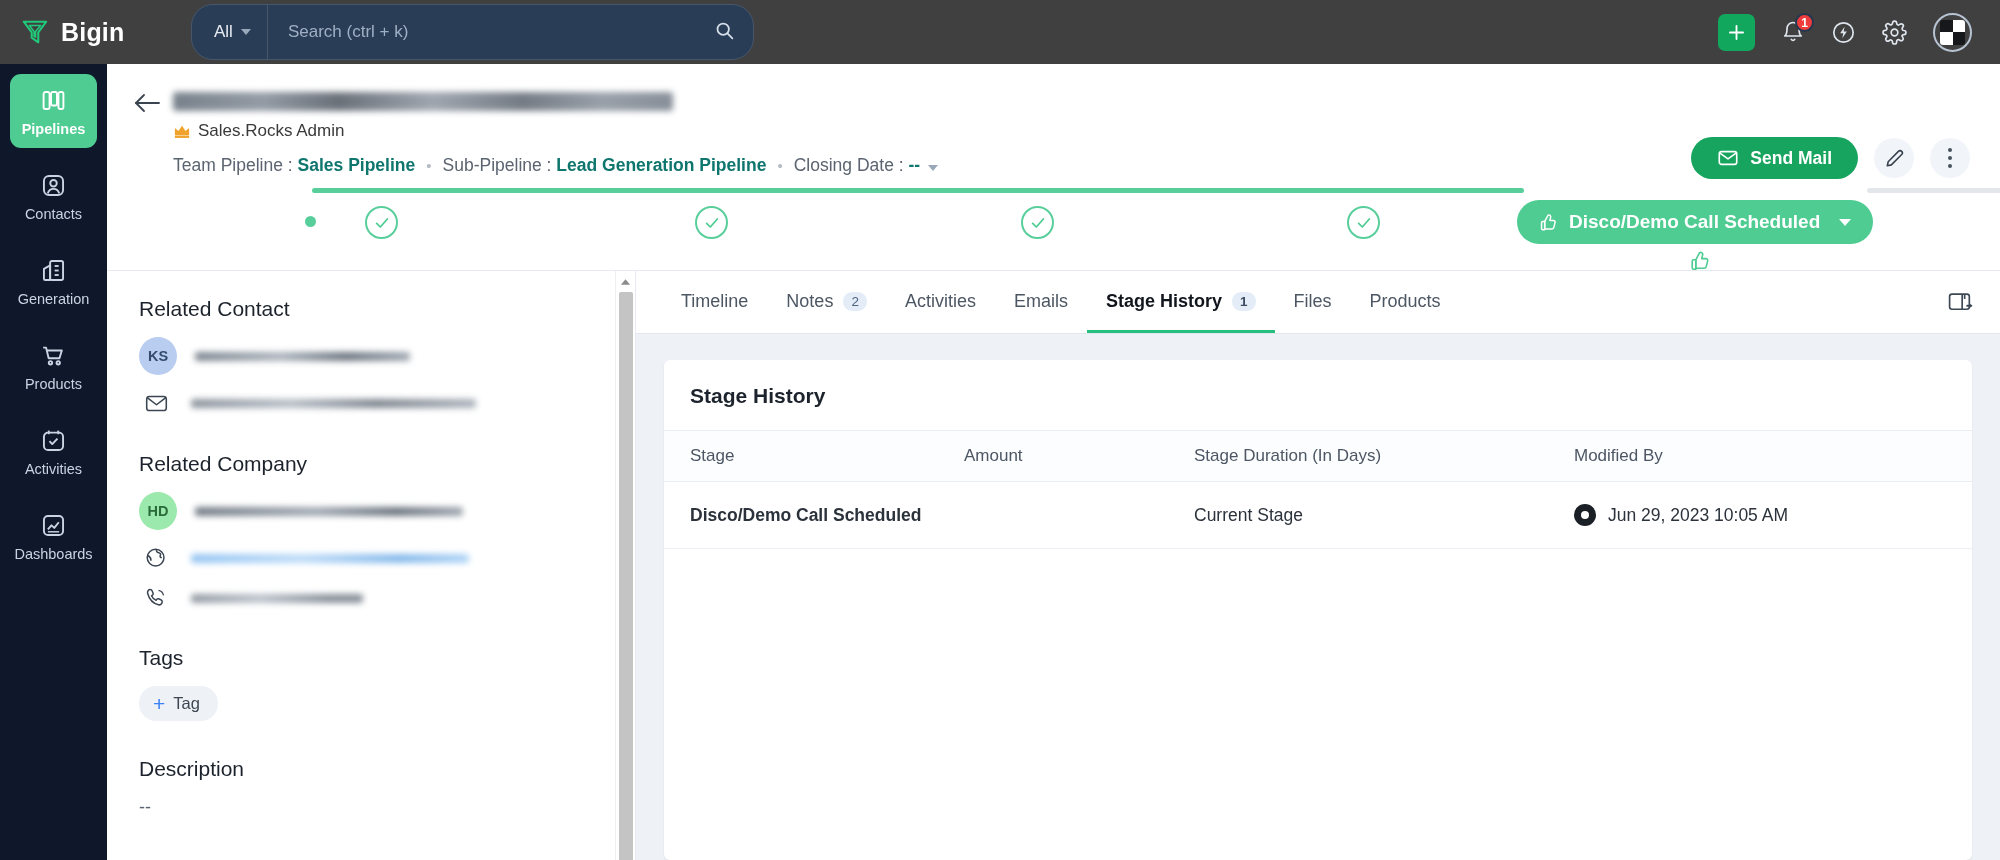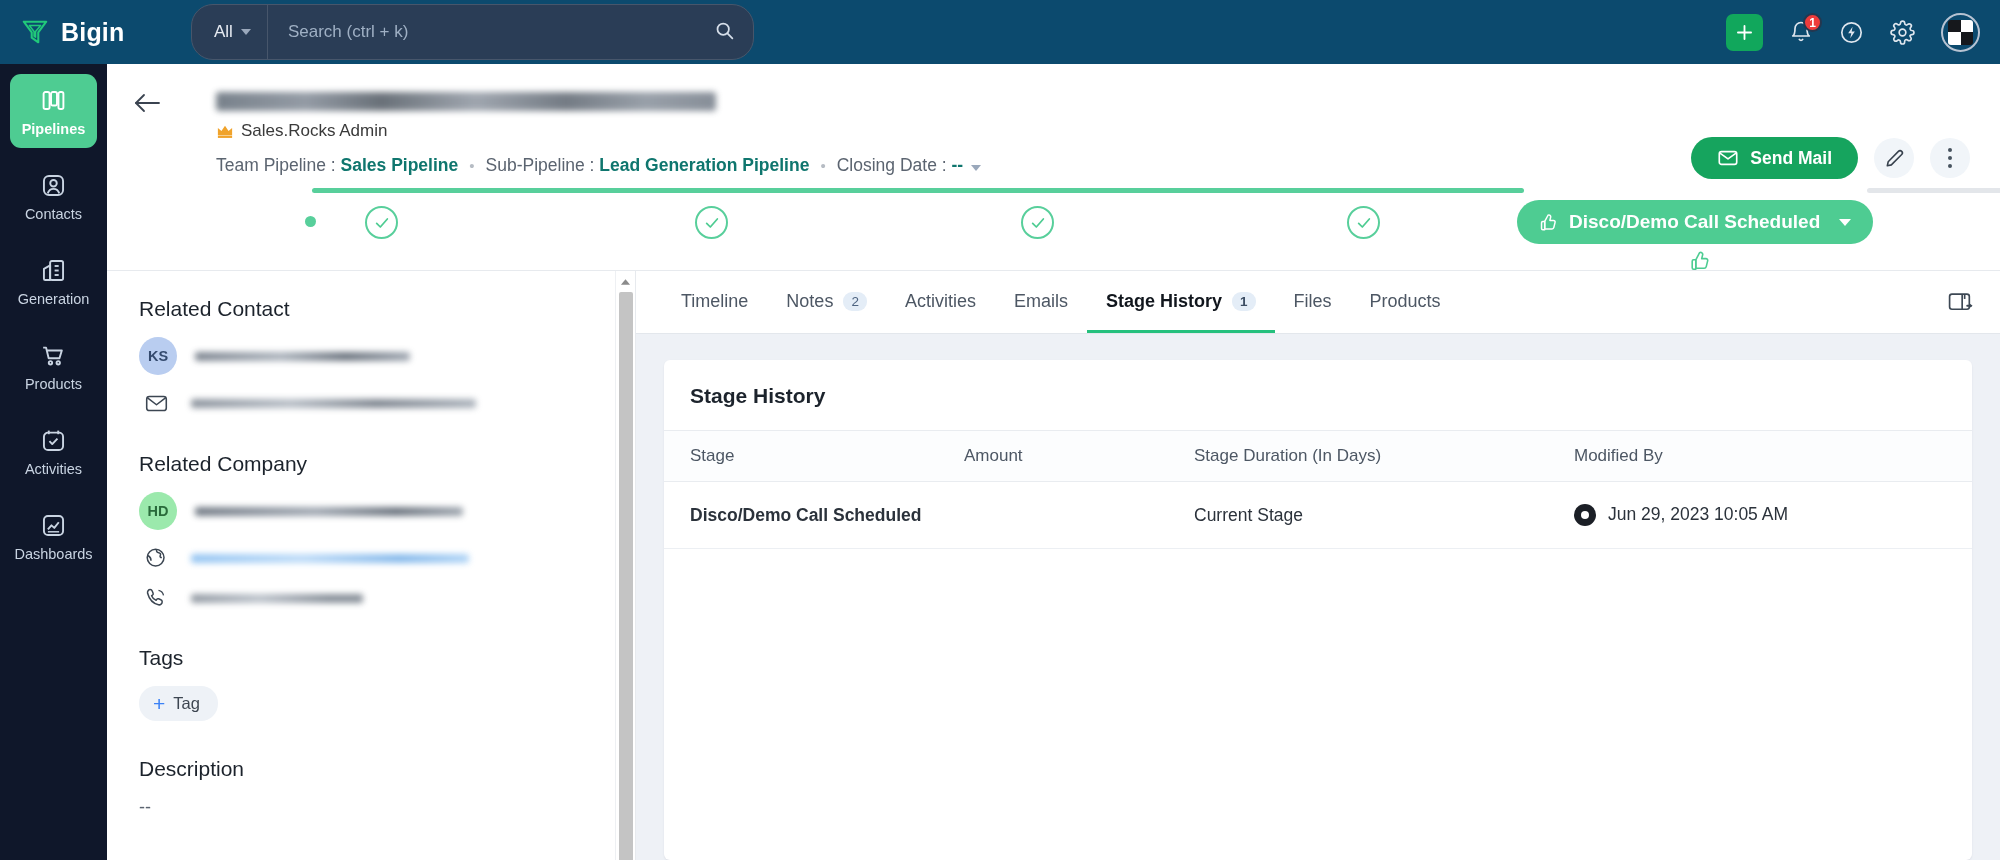--- a/index.html
+++ b/index.html
@@ -6,22 +6,22 @@
   html, body {
     width: 2000px; height: 860px;
     font-family: "Liberation Sans", sans-serif;
     background: #ffffff;
     overflow: hidden;
   }
   .app { position: relative; width: 2000px; height: 860px; display: flex; flex-direction: column; }
 
   
   .topbar {
-    height: 64px; background: #0c4a6e; flex: 0 0 64px;
-    display: flex; align-items: center; padding: 0 20px 0 20px;
+    height: 64px; background: #404040; flex: 0 0 64px;
+    display: flex; align-items: center; padding: 0 28px 0 20px;
     position: relative; z-index: 20;
   }
   .brand { display: flex; align-items: center; gap: 11px; width: 148px; flex: 0 0 148px; }
   .brand-logo { width: 30px; height: 30px; display: block; }
   .brand-name { color: #ffffff; font-size: 25px; font-weight: 600; letter-spacing: .2px; }
 
   .searchwrap {
     display: flex; align-items: center; height: 56px; width: 563px;
     border: 1px solid #47566b; border-radius: 22px; background: #2a3d56;
     margin-left: 23px;
@@ -82,21 +82,21 @@
     color: #c9d4e2; font-size: 14.5px; cursor: pointer; margin-bottom: 11px;
   }
   .side-item.active { background: #4ecc92; color: #ffffff; font-weight: 600; }
   .side-item.active svg { stroke: #ffffff; }
   .side-item svg { stroke: #c9d4e2; }
 
   
   .main { flex: 1; display: flex; flex-direction: column; min-width: 0; background: #fff; }
 
   .record-header { padding: 18px 26px 0 26px; position: relative; flex: 0 0 auto; }
-  .rh-top { display: flex; align-items: flex-start; gap: 43px; }
+  .rh-top { display: flex; align-items: flex-start; }
   .back-btn { width: 40px; flex: 0 0 40px; padding-top: 10px; cursor: pointer; }
   .rh-info { flex: 1; min-width: 0; }
   .redact { background: #9aa0a6; border-radius: 3px; filter: blur(3.1px); opacity: .82; }
   .title-redact { height: 19px; width: 500px; margin: 10px 0 4px 0;
     background: linear-gradient(90deg,#5b6672 0%, #7d8692 18%, #49525c 33%, #8b939e 52%, #565f6a 70%, #838c97 86%, #6d7682 100%); }
   .owner-line { display: flex; align-items: center; gap: 7px; margin-top: 10px; }
   .owner-name { font-size: 17px; color: #3a3a3a; }
   .crumbs { display: flex; align-items: center; gap: 11px; margin-top: 14px; font-size: 17.5px; color: #5b6470; flex-wrap: nowrap; }
   .crumb { white-space: nowrap; }
   .crumb b { color: #0f766e; font-weight: 700; }
@@ -189,21 +189,21 @@
   .card { background: #fff; border-radius: 6px; box-shadow: 0 1px 2px rgba(20,30,50,.08); height: 100%; overflow: hidden; }
   .card-head { padding: 24px 26px 22px; font-size: 21px; font-weight: 600; color: #1c232c; }
   table.sh { width: 100%; border-collapse: collapse; }
   table.sh th {
     text-align: left; font-size: 17px; font-weight: 400; color: #4d5764;
     padding: 15px 16px 15px 0; border-top: 1px solid #e9ecf0; border-bottom: 1px solid #e9ecf0; background: #fcfdfe;
   }
   table.sh th:first-child, table.sh td:first-child { padding-left: 26px; }
   table.sh td { font-size: 17.5px; color: #2b323b; padding: 22px 16px 22px 0; border-bottom: 1px solid #eceff3; }
   td.stage-cell { font-weight: 700; color: #141a22; }
-  .modby { display: flex; gap: 12px; }
+  .modby { display: flex; align-items: center; gap: 12px; }
   .mod-av { width: 22px; height: 22px; border-radius: 50%; background: #1b1f26; display:flex; align-items:center; justify-content:center; flex: 0 0 22px; }
   .mod-av i { width: 8px; height: 8px; background: #fff; border-radius: 50%; display: block; }
 </style>
 </head>
 <body>
 
 <div class="app">
 
   <div class="topbar">
     <div class="brand">

